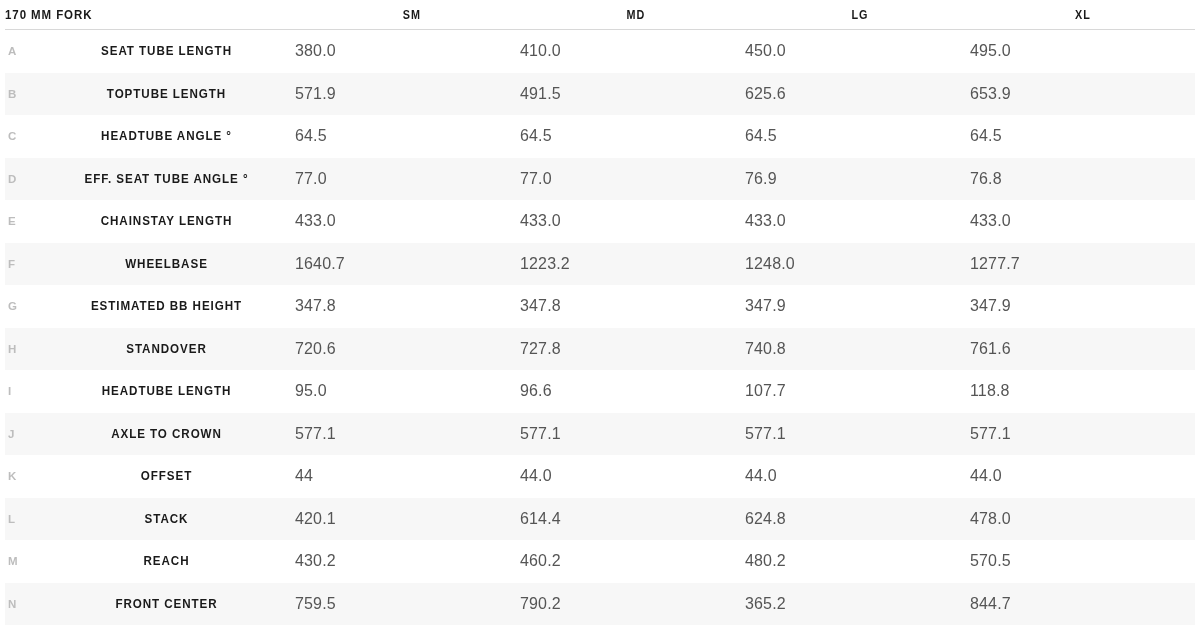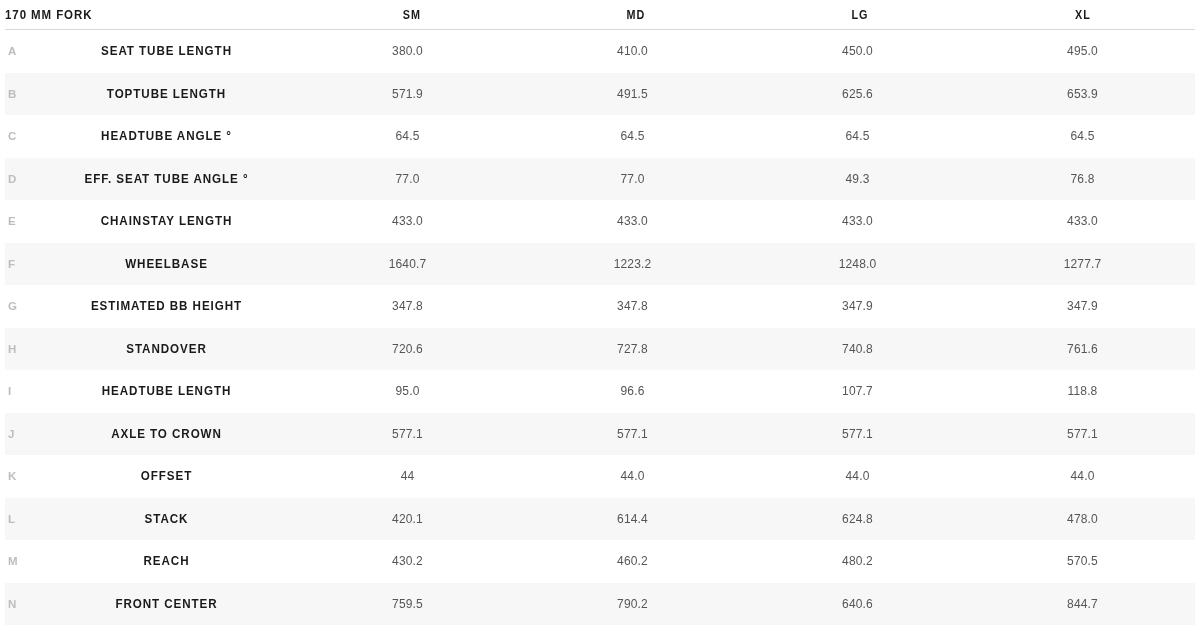--- a/index.html
+++ b/index.html
@@ -92,22 +92,22 @@
     font-weight: 700;
     letter-spacing: 1.0px;
     color: #1a1a1a;
     text-transform: uppercase;
     white-space: nowrap;
     text-align: center;
     transform: scaleX(0.93);
   }
   .row-val {
     flex: 1 1 0;
-    text-align: center;
-    font-size: 12px;
+    text-align: left;
+    font-size: 16px;
     font-weight: 400;
     color: #555555;
     letter-spacing: 0.15px;
   }
 </style>
 </head>
 <body>
 
 <div class="geo-table">
 
@@ -145,21 +145,21 @@
         <div class="row-val">64.5</div>
         <div class="row-val">64.5</div>
         <div class="row-val">64.5</div>
         <div class="row-val">64.5</div>
       </div>
       <div class="geo-row alt">
         <div class="row-letter">D</div>
         <div class="row-label">EFF. SEAT TUBE ANGLE °</div>
         <div class="row-val">77.0</div>
         <div class="row-val">77.0</div>
-        <div class="row-val">49.3</div>
+        <div class="row-val">76.9</div>
         <div class="row-val">76.8</div>
       </div>
       <div class="geo-row">
         <div class="row-letter">E</div>
         <div class="row-label">CHAINSTAY LENGTH</div>
         <div class="row-val">433.0</div>
         <div class="row-val">433.0</div>
         <div class="row-val">433.0</div>
         <div class="row-val">433.0</div>
       </div>
@@ -225,18 +225,18 @@
         <div class="row-val">430.2</div>
         <div class="row-val">460.2</div>
         <div class="row-val">480.2</div>
         <div class="row-val">570.5</div>
       </div>
       <div class="geo-row alt">
         <div class="row-letter">N</div>
         <div class="row-label">FRONT CENTER</div>
         <div class="row-val">759.5</div>
         <div class="row-val">790.2</div>
-        <div class="row-val">640.6</div>
+        <div class="row-val">365.2</div>
         <div class="row-val">844.7</div>
       </div>
     </div>
 
 </div>
 
 </body></html>

